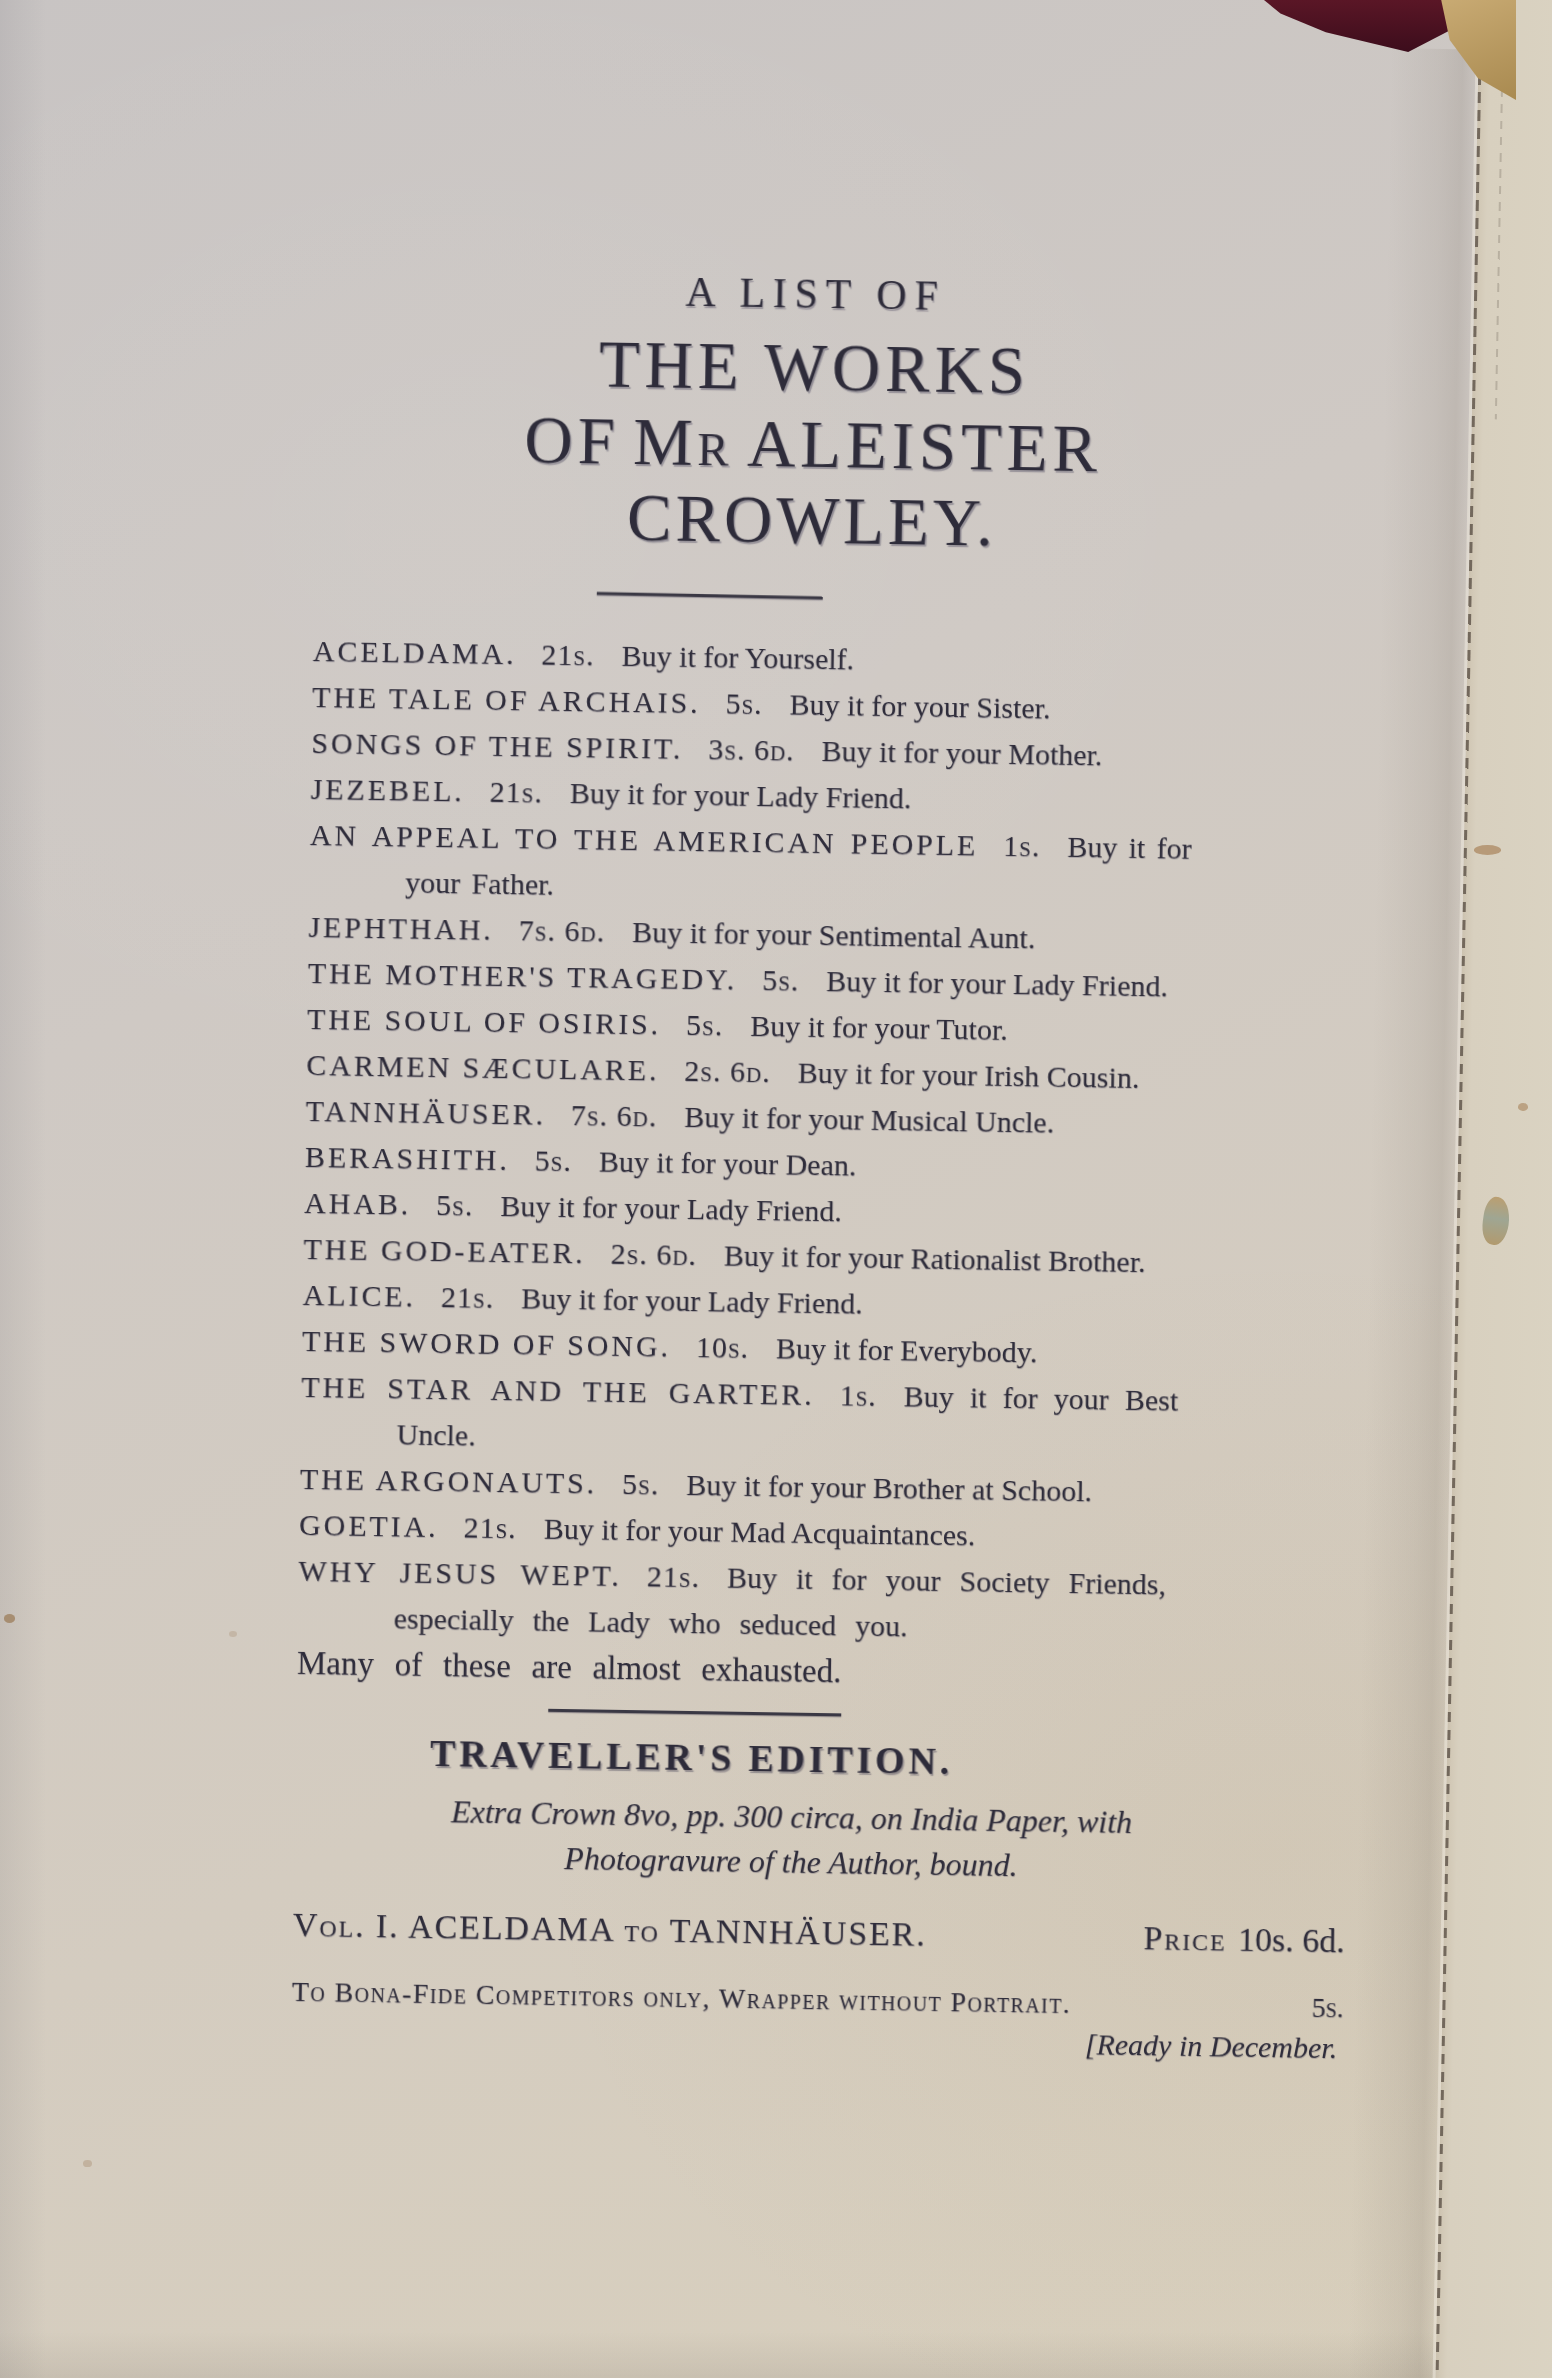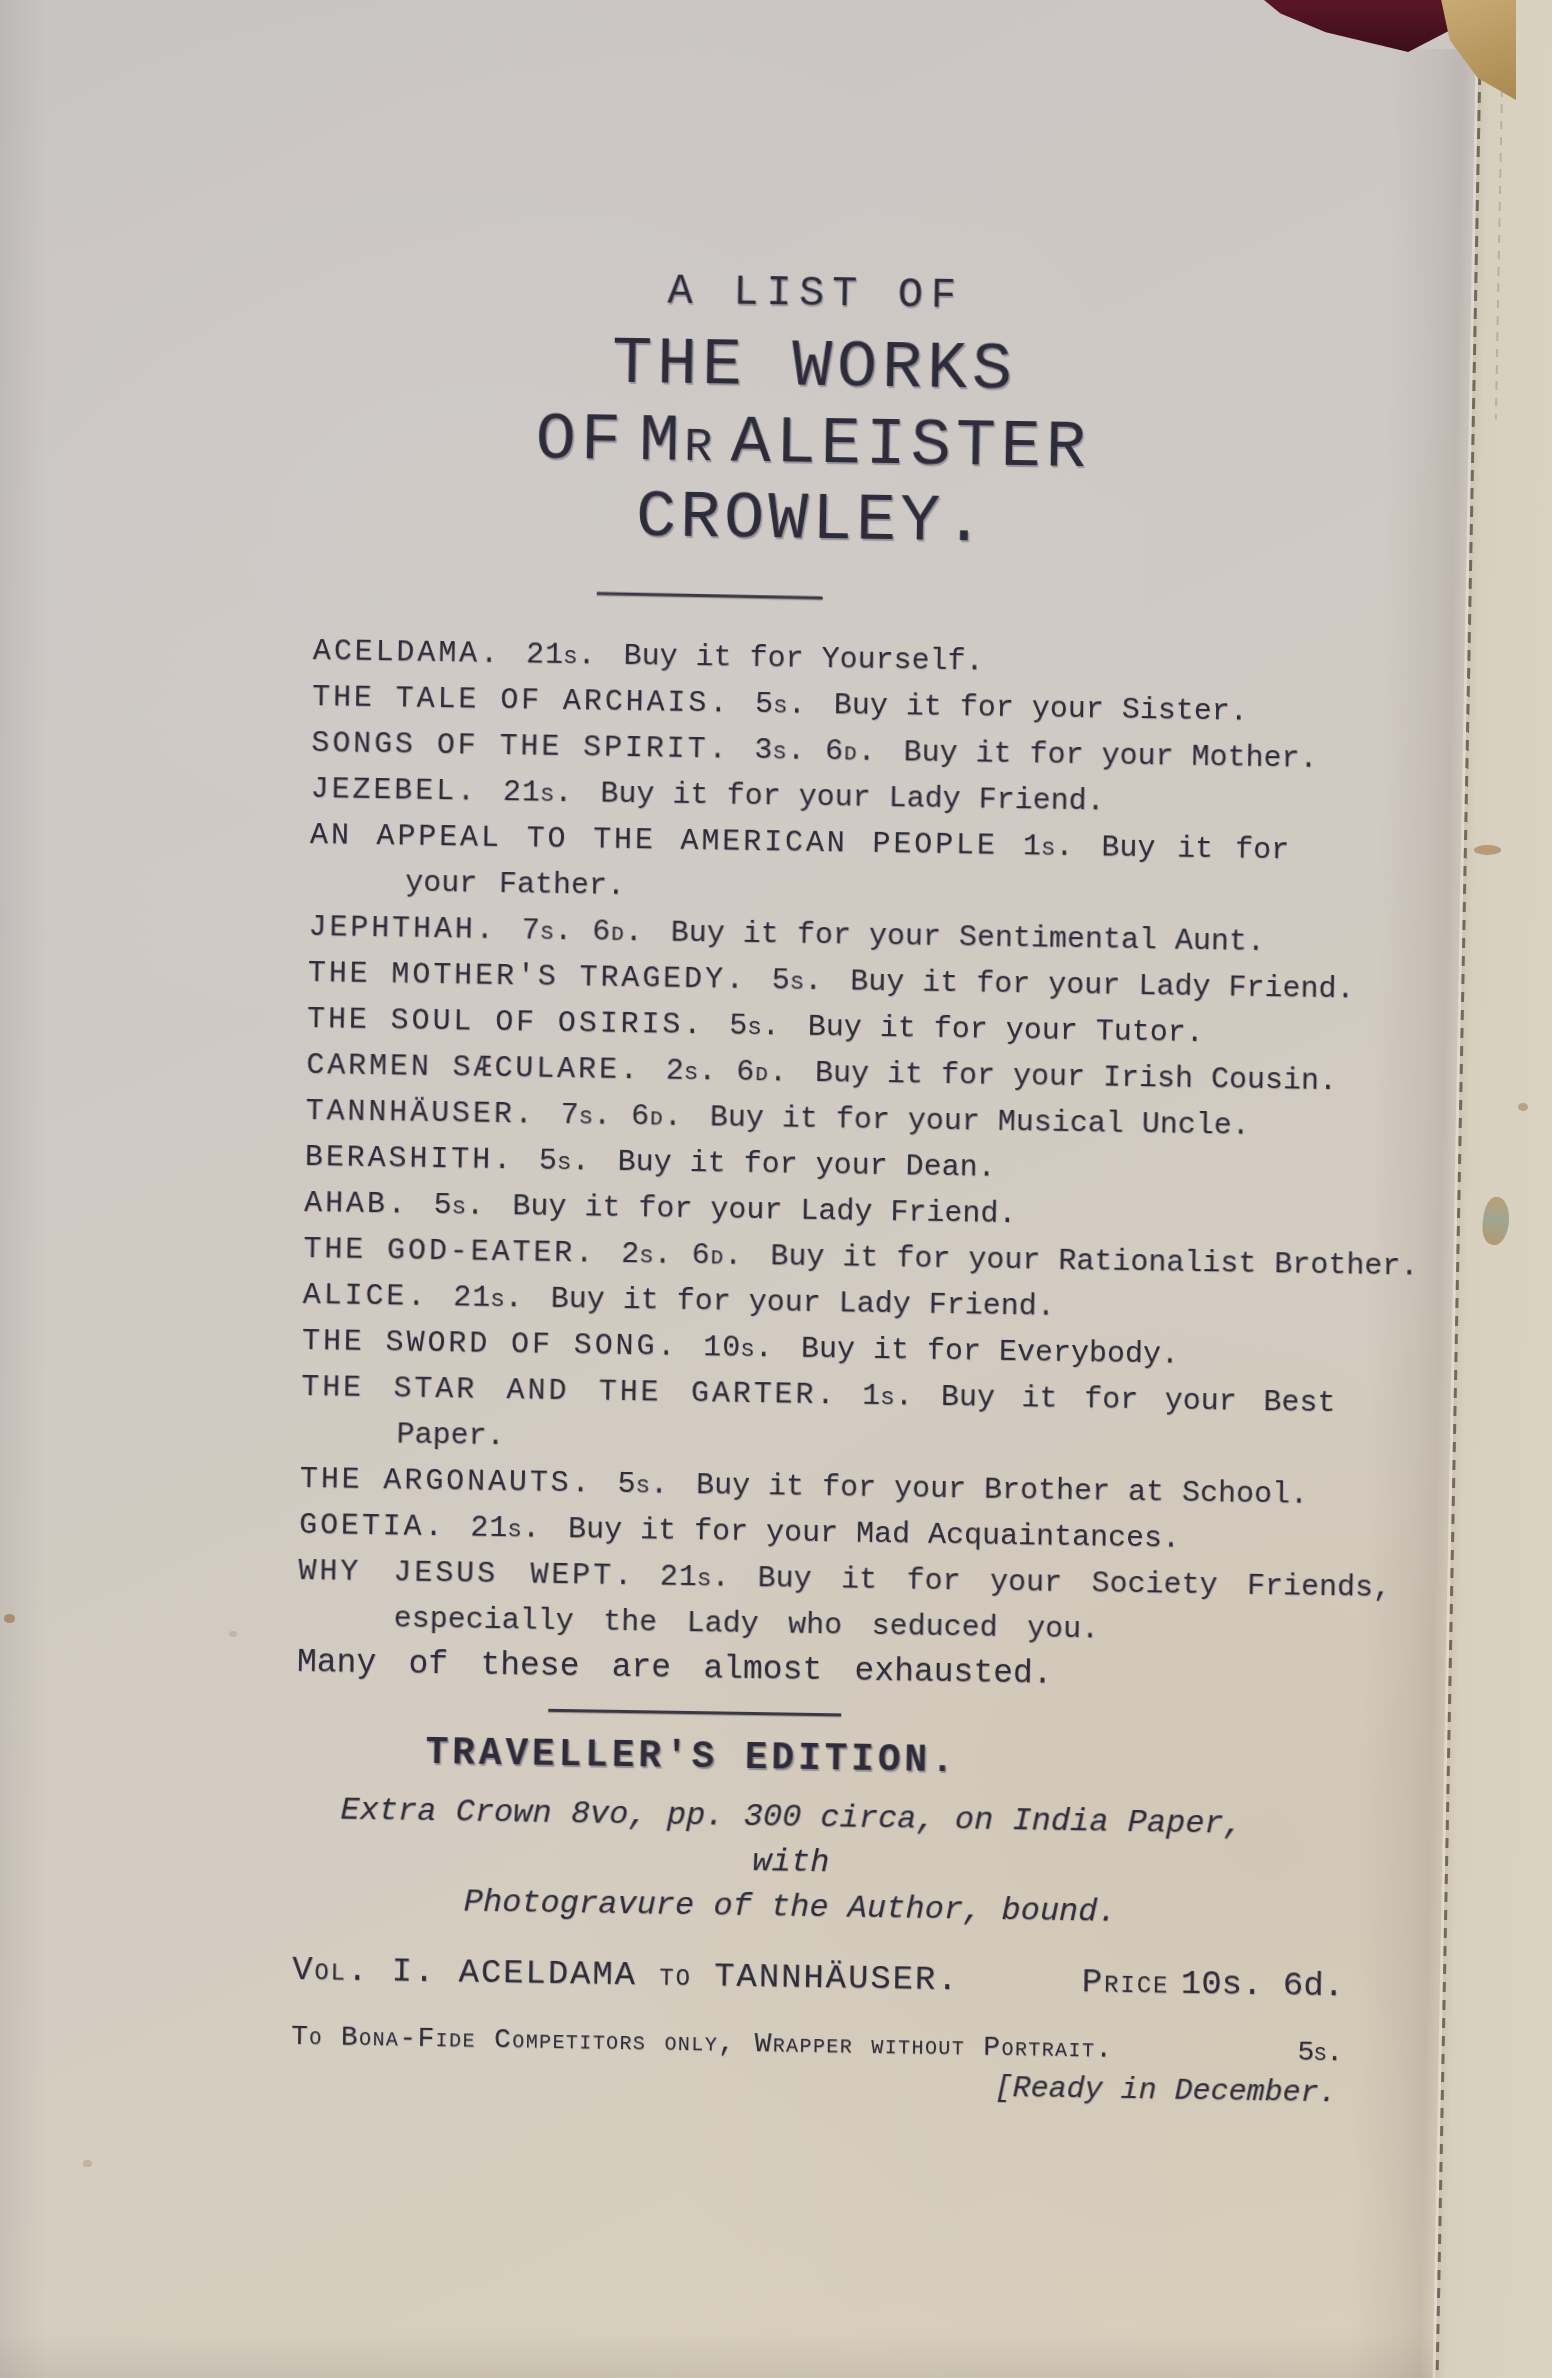--- a/index.html
+++ b/index.html
@@ -1,21 +1,21 @@
 <!DOCTYPE html>
 <html><head>
 <meta charset="utf-8">
 <style>
   html,body{margin:0;padding:0;background:#8a8680;}
   .photo{
     position:relative;
     width:1552px;height:2379px;
     overflow:hidden;
     background:#cfc9c4;
-    font-family:Liberation Mono, monospace;
+    font-family:Liberation Serif, serif;
   }
   
   .page{
     position:absolute;inset:0;z-index:1;
     background:
       linear-gradient(90deg, rgba(80,80,92,0.10), rgba(0,0,0,0) 3%),
       linear-gradient(0deg, rgba(70,62,55,0.10), rgba(0,0,0,0) 2%),
       radial-gradient(1153px 865px at 30% 22%, rgba(255,255,255,0.06), rgba(0,0,0,0) 70%),
       radial-gradient(1057px 865px at 82% 78%, rgba(150,120,70,0.07), rgba(0,0,0,0) 70%),
       linear-gradient(155deg, #c8c4c3 0%, #cfc9c4 35%, #d4ccc0 65%, #d9d0bd 100%);
@@ -166,21 +166,21 @@
       <p class="entry"><span class="t">JEPHTHAH.</span><span class="pr">7s. 6d.</span><span class="n">Buy it for your Sentimental Aunt.</span></p>
       <p class="entry"><span class="t">THE MOTHER'S TRAGEDY.</span><span class="pr">5s.</span><span class="n">Buy it for your Lady Friend.</span></p>
       <p class="entry"><span class="t">THE SOUL OF OSIRIS.</span><span class="pr">5s.</span><span class="n">Buy it for your Tutor.</span></p>
       <p class="entry"><span class="t">CARMEN SÆCULARE.</span><span class="pr">2s. 6d.</span><span class="n">Buy it for your Irish Cousin.</span></p>
       <p class="entry"><span class="t">TANNHÄUSER.</span><span class="pr">7s. 6d.</span><span class="n">Buy it for your Musical Uncle.</span></p>
       <p class="entry"><span class="t">BERASHITH.</span><span class="pr">5s.</span><span class="n">Buy it for your Dean.</span></p>
       <p class="entry"><span class="t">AHAB.</span><span class="pr">5s.</span><span class="n">Buy it for your Lady Friend.</span></p>
       <p class="entry"><span class="t">THE GOD-EATER.</span><span class="pr">2s. 6d.</span><span class="n">Buy it for your Rationalist Brother.</span></p>
       <p class="entry"><span class="t">ALICE.</span><span class="pr">21s.</span><span class="n">Buy it for your Lady Friend.</span></p>
       <p class="entry"><span class="t">THE SWORD OF SONG.</span><span class="pr">10s.</span><span class="n">Buy it for Everybody.</span></p>
-      <p class="entry ws9"><span class="t">THE STAR AND THE GARTER.</span><span class="pr">1s.</span><span class="n">Buy it for your Best</span><br><span class="cont">Paper.</span></p>
+      <p class="entry ws9"><span class="t">THE STAR AND THE GARTER.</span><span class="pr">1s.</span><span class="n">Buy it for your Best</span><br><span class="cont">Uncle.</span></p>
       <p class="entry"><span class="t">THE ARGONAUTS.</span><span class="pr">5s.</span><span class="n">Buy it for your Brother at School.</span></p>
       <p class="entry"><span class="t">GOETIA.</span><span class="pr">21s.</span><span class="n">Buy it for your Mad Acquaintances.</span></p>
       <p class="entry ws12"><span class="t">WHY JESUS WEPT.</span><span class="pr">21s.</span><span class="n">Buy it for your Society Friends,</span><br><span class="cont">especially the Lady who seduced you.</span></p>
       <p class="closing">Many of these are almost exhausted.</p>
     </div>
 
     <div class="rule rule2"></div>
 
     <div class="bottom">
       <h2 class="heading">TRAVELLER'S EDITION.</h2>

